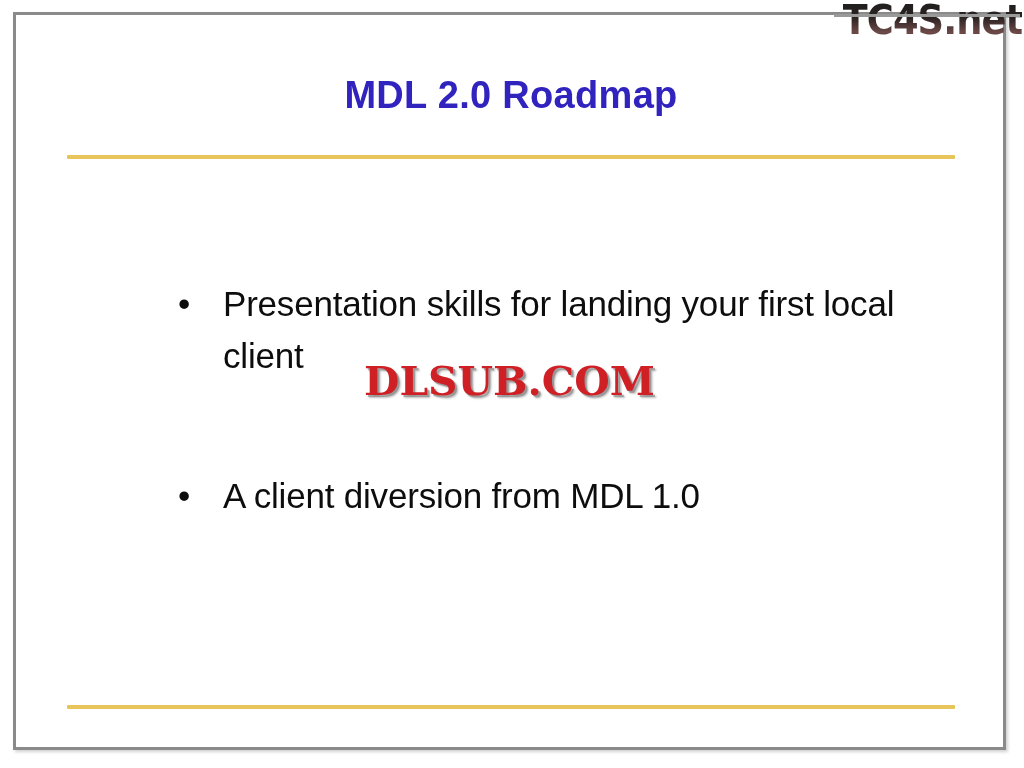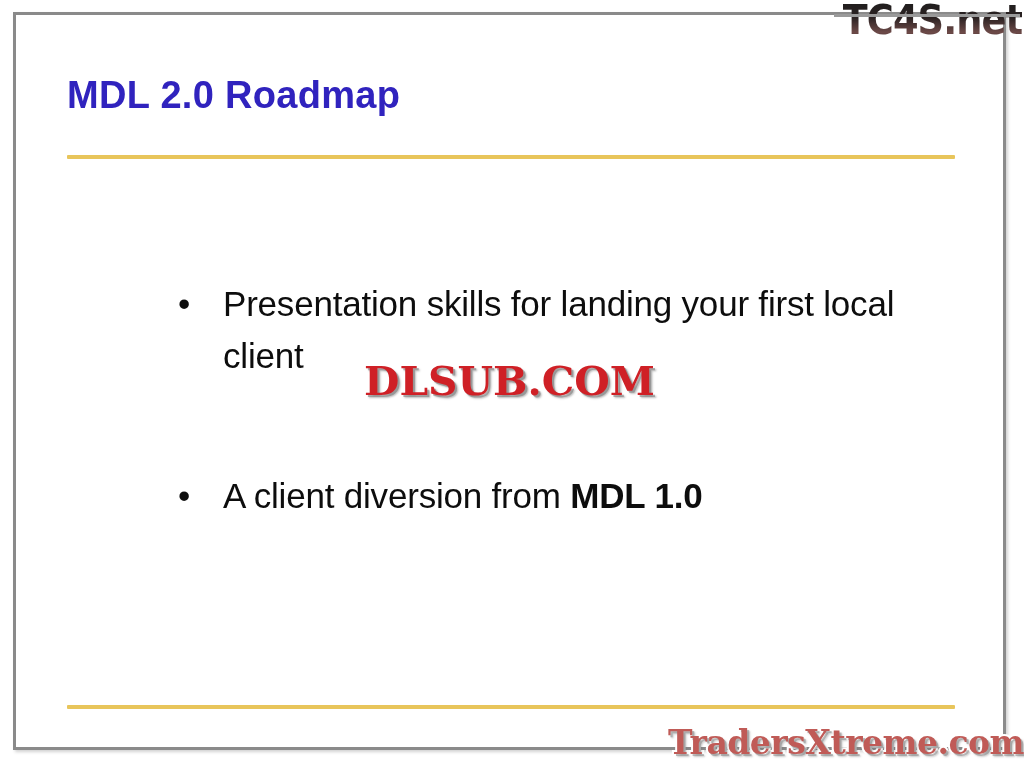--- a/index.html
+++ b/index.html
@@ -28,20 +28,21 @@
     background: #ffffff;
     box-shadow: 2px 2px 3px rgba(0,0,0,0.18);
   }
 
   
   .slide-title {
     position: absolute;
     left: 67px;
     top: 74px;
     width: 888px;
+    text-align: center;
     font-family: "Liberation Sans", sans-serif;
     font-size: 38px;
     font-weight: bold;
     letter-spacing: 0.3px;
     color: #3023be;
     white-space: nowrap;
   }
 
   
   .rule {
@@ -74,21 +75,21 @@
   }
   .bullet-item .dot {
     position: absolute;
     left: 13px;
     top: 0;
     font-size: 35px;
     line-height: 52px;
     color: #0d0d0d;
   }
   .bullet-item.second { margin-top: 88px; }
-  .bullet-text-strong { font-weight: bold; }
+  .bullet-text-strong { font-weight: normal; }
 
   
   .wm-tc4s {
     position: absolute;
     right: 2px;
     top: -2px;
     font-family: "DejaVu Sans", sans-serif;
     font-weight: bold;
     font-size: 40px;
     line-height: 44px;
@@ -177,15 +178,14 @@
 
   </div>
 
   <div class="rule rule-bottom"></div>
 
   <div class="wm-dlsub">DLSUB.COM</div>
 
   <div class="wm-tc4s">TC4S.net</div>
   <div class="wm-tc4s-strike"></div>
 
-  <div class="wm-traders">TradersXtreme.com</div>
 
 </div>
 
 </body></html>

